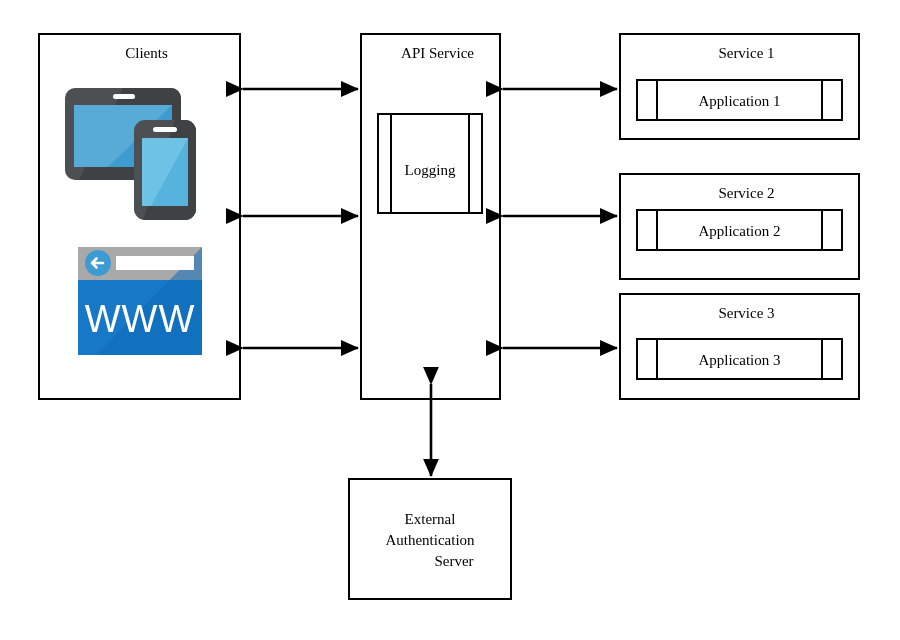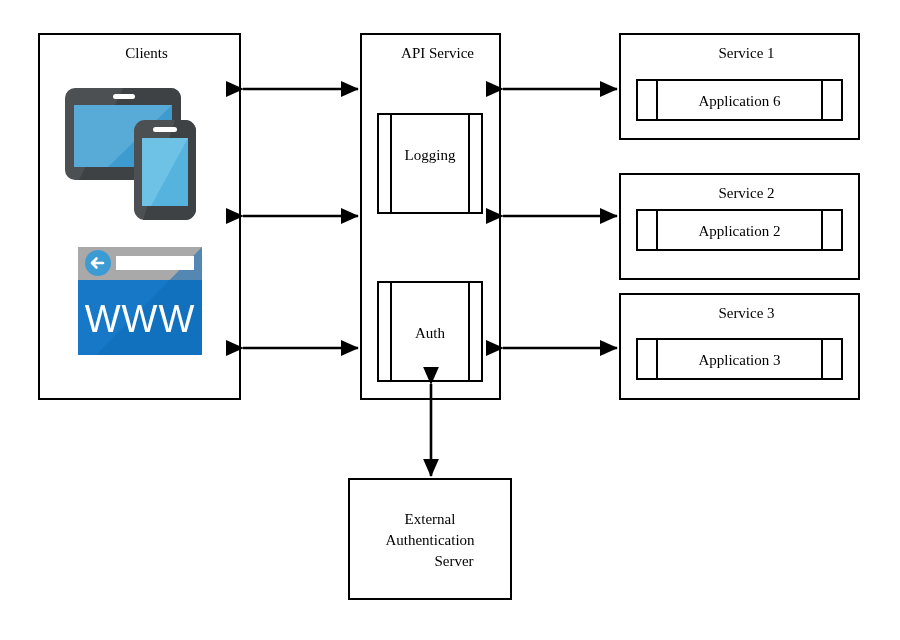--- a/index.html
+++ b/index.html
@@ -122,36 +122,31 @@
     </svg>
   </div>
 
   <div class="box" style="left:360px; top:33px; width:141px; height:367px;">
     <div class="box-title" style="top:9px;">API Service</div>
   </div>
 
   <div class="component" style="left:377px; top:113px; width:106px; height:101px;">
     <div class="bar-l" style="left:11px;"></div>
     <div class="bar-r" style="right:11px;"></div>
-    <div class="label" style="top:31px;">Logging</div>
+    <div class="label" style="top:46px;">Logging</div>
   </div>
 
-  <div class="component" style="left:377px; top:281px; width:106px; height:101px;">
-    <div class="bar-l" style="left:11px;"></div>
-    <div class="bar-r" style="right:11px;"></div>
-    <div class="label" style="top:41px;">Auth</div>
-  </div>
 
   <div class="box" style="left:619px; top:33px; width:241px; height:107px;">
     <div class="box-title" style="top:9px;">Service 1</div>
   </div>
   <div class="component" style="left:636px; top:79px; width:207px; height:42px;">
     <div class="bar-l" style="left:18px;"></div>
     <div class="bar-r" style="right:18px;"></div>
-    <div class="label" style="top:11px;">Application 6</div>
+    <div class="label" style="top:11px;">Application 1</div>
   </div>
 
   <div class="box" style="left:619px; top:173px; width:241px; height:107px;">
     <div class="box-title" style="top:9px;">Service 2</div>
   </div>
   <div class="component" style="left:636px; top:209px; width:207px; height:42px;">
     <div class="bar-l" style="left:18px;"></div>
     <div class="bar-r" style="right:18px;"></div>
     <div class="label" style="top:11px;">Application 2</div>
   </div>

